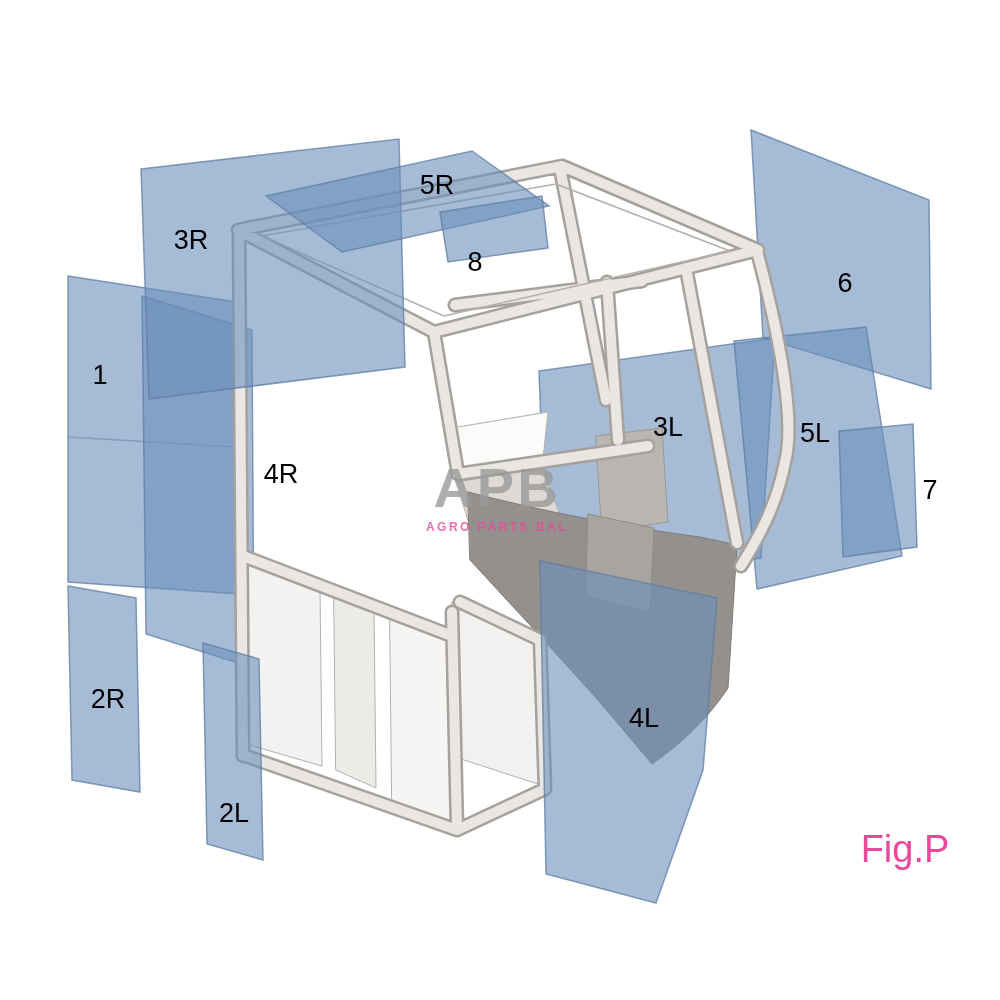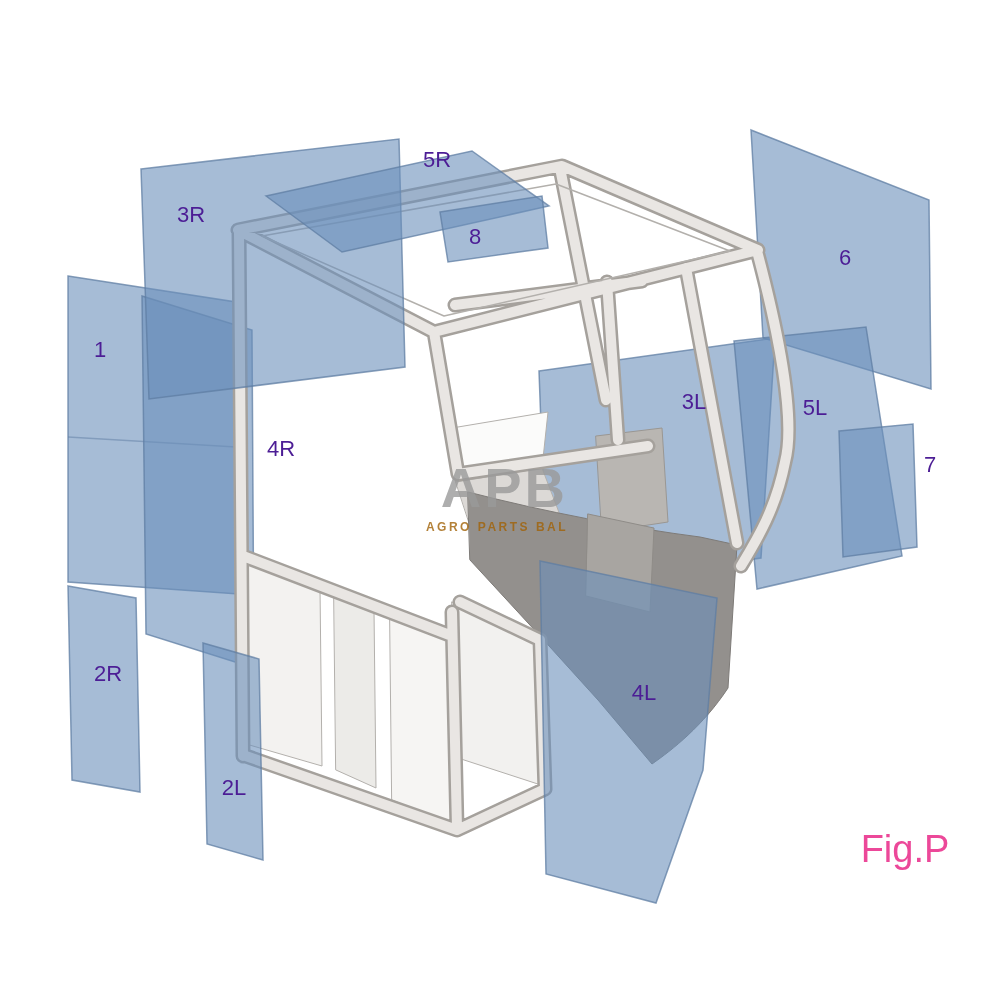--- a/index.html
+++ b/index.html
@@ -1,26 +1,26 @@
 <!DOCTYPE html>
 <html><head>
 <meta charset="utf-8">
 <style>
   html,body{margin:0;padding:0;background:#ffffff;}
   .stage{position:relative;width:1000px;height:1000px;background:#ffffff;overflow:hidden;
          font-family:"Liberation Sans",sans-serif;}
   .stage svg{position:absolute;left:0;top:0;}
   .glass{fill-opacity:.60;stroke-opacity:.75;stroke-width:1.5;}
-  .lbl{position:absolute;transform:translate(-50%,-50%);font-size:22px;color:#4c1d95;
-       white-space:nowrap;user-select:none;}
+  .lbl{position:absolute;transform:translate(-50%,-50%);font-size:27px;color:#000000;
+       white-space:nowrap;user-select:none;margin-top:25px;}
   .caption{position:absolute;transform:translate(-50%,-50%);font-size:38px;color:#ec4899;white-space:nowrap;}
   .watermark{position:absolute;left:497px;top:497px;transform:translate(-50%,-50%);
              text-align:center;opacity:.8;color:#9a9a9a;pointer-events:none;}
-  .wm-big{display:block;font-size:56px;font-weight:700;letter-spacing:3px;line-height:1;text-align:right;}
-  .wm-small{display:block;font-size:12px;font-weight:700;letter-spacing:2.5px;margin-top:4px;color:#a16207;}
+  .wm-big{display:block;font-size:56px;font-weight:700;letter-spacing:3px;line-height:1;}
+  .wm-small{display:block;font-size:12px;font-weight:700;letter-spacing:2.5px;margin-top:4px;color:#ec4899;}
 </style>
 </head>
 <body>
 
 <div class="stage">
 
   <svg width="1000" height="1000" viewBox="0 0 1000 1000">
 
     <g>
       <polygon class="glass" points="68,276 236,302 238,594 68,582" fill="#6b90bb" stroke="#5f7da3"></polygon>
@@ -79,21 +79,21 @@
     <span class="wm-big">APB</span>
     <span class="wm-small">AGRO PARTS BAL</span>
   </div>
 
   <div class="lbl" style="left:191px;top:215px">3R</div>
   <div class="lbl" style="left:437px;top:160px">5R</div>
   <div class="lbl" style="left:475px;top:237px">8</div>
   <div class="lbl" style="left:845px;top:258px">6</div>
   <div class="lbl" style="left:100px;top:350px">1</div>
   <div class="lbl" style="left:281px;top:449px">4R</div>
-  <div class="lbl" style="left:694px;top:402px">3L</div>
+  <div class="lbl" style="left:668px;top:402px">3L</div>
   <div class="lbl" style="left:815px;top:408px">5L</div>
   <div class="lbl" style="left:930px;top:465px">7</div>
   <div class="lbl" style="left:108px;top:674px">2R</div>
   <div class="lbl" style="left:234px;top:788px">2L</div>
   <div class="lbl" style="left:644px;top:693px">4L</div>
 
   <div class="caption" style="left:905px;top:849px">Fig.P</div>
 </div>
 
 </body></html>

